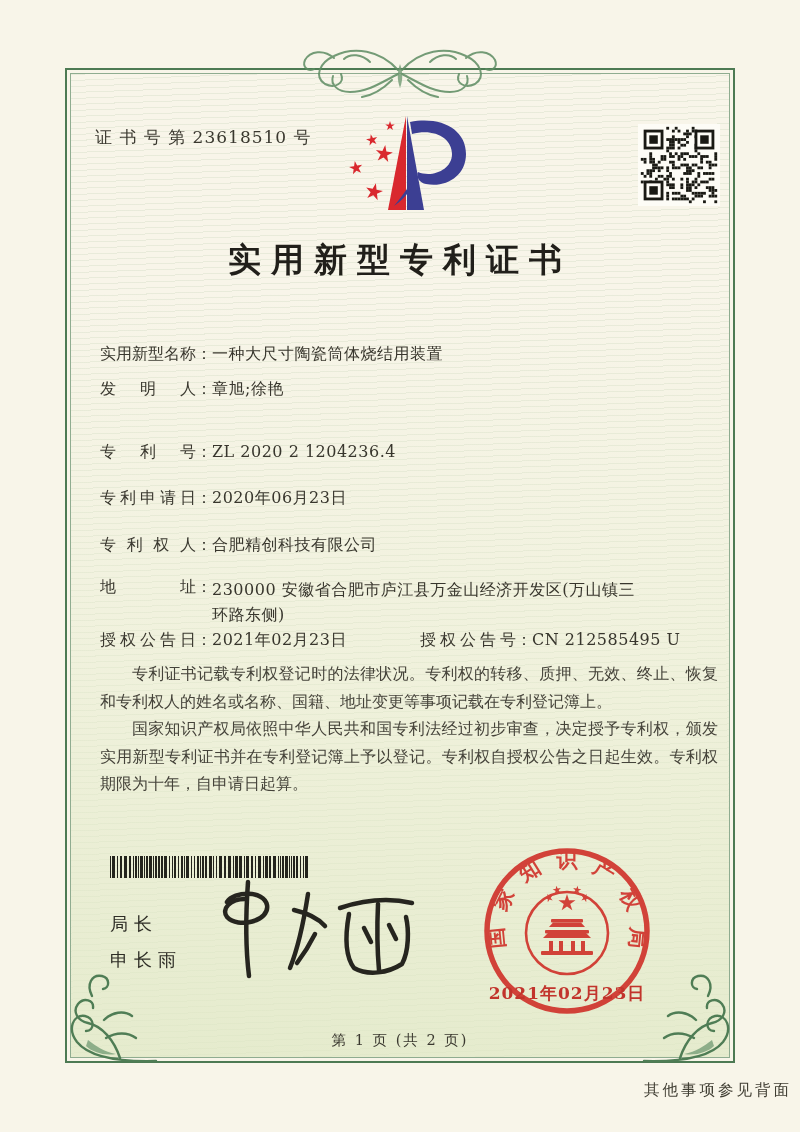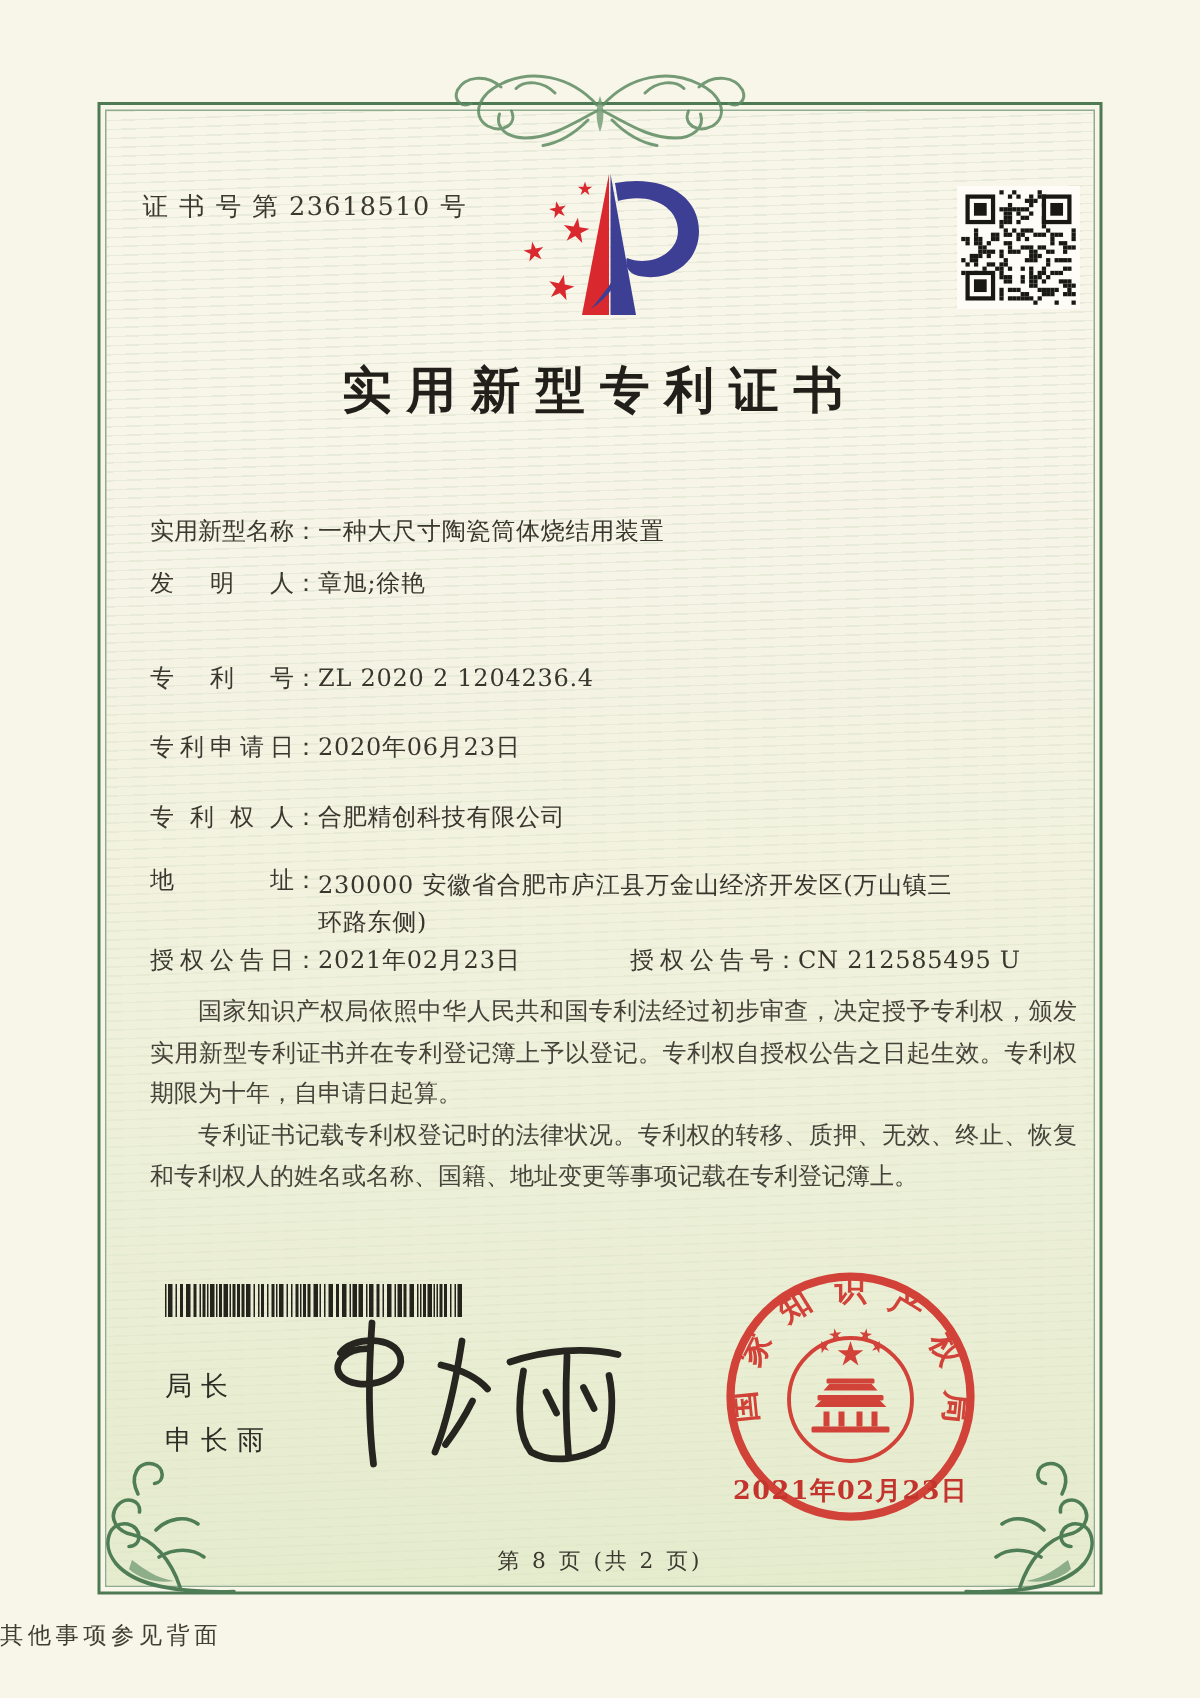--- a/index.html
+++ b/index.html
@@ -55,21 +55,21 @@
   .barcode{position:absolute;left:110px;top:856px;}
   .officer-title{position:absolute;left:110px;top:912px;font-size:18px;letter-spacing:6px;color:#2e2d26;}
   .officer-name{position:absolute;left:110px;top:948px;font-size:18px;letter-spacing:6px;color:#2e2d26;}
   .signature{position:absolute;left:212px;top:872px;}
   .seal{position:absolute;left:479px;top:843px;}
   .seal-date{
     position:absolute;left:482px;top:982px;width:170px;text-align:center;
     font-size:17px;font-weight:bold;color:#c2342c;letter-spacing:1px;
   }
   .page-num{position:absolute;left:65px;top:1031px;width:670px;text-align:center;font-size:14.5px;color:#3a382f;letter-spacing:2px;}
-  .back-note{position:absolute;left:0;top:1080px;width:792px;text-align:left;font-size:15.5px;color:#403e33;letter-spacing:3px;}
+  .back-note{position:absolute;left:0;top:1080px;width:792px;text-align:right;font-size:15.5px;color:#403e33;letter-spacing:3px;}
   .orn-top{position:absolute;left:280px;top:40px;}
   .orn-bl{position:absolute;left:58px;top:968px;}
   .orn-br{position:absolute;left:642px;top:968px;transform:scaleX(-1);}
 </style>
 </head>
 <body>
 
 <div class="page">
 
   <div class="frame">
@@ -362,22 +362,22 @@
     <span class="lab">地址</span><span class="colon">：</span><span class="val wrap">230000 安徽省合肥市庐江县万金山经济开发区(万山镇三环路东侧)</span>
   </div>
   <div class="row" style="top:630px">
     <span class="lab">授权公告日</span><span class="colon">：</span><span class="val">2021年02月23日</span>
     <span class="pair2">
       <span class="lab">授权公告号</span><span class="colon">：</span><span class="val">CN 212585495 U</span>
     </span>
   </div>
 
   <div class="body-text">
+    <p>专利证书记载专利权登记时的法律状况。专利权的转移、质押、无效、终止、恢复和专利权人的姓名或名称、国籍、地址变更等事项记载在专利登记簿上。</p>
     <p>国家知识产权局依照中华人民共和国专利法经过初步审查，决定授予专利权，颁发实用新型专利证书并在专利登记簿上予以登记。专利权自授权公告之日起生效。专利权期限为十年，自申请日起算。</p>
-    <p>专利证书记载专利权登记时的法律状况。专利权的转移、质押、无效、终止、恢复和专利权人的姓名或名称、国籍、地址变更等事项记载在专利登记簿上。</p>
   </div>
 
   <svg class="barcode" width="200" height="22" viewBox="0 0 200 22">
       <rect x="0" y="0" width="1" height="22" fill="#24241d"></rect>
       <rect x="2" y="0" width="3" height="22" fill="#24241d"></rect>
       <rect x="7" y="0" width="1" height="22" fill="#24241d"></rect>
       <rect x="10" y="0" width="2" height="22" fill="#24241d"></rect>
       <rect x="14" y="0" width="3" height="22" fill="#24241d"></rect>
       <rect x="19" y="0" width="2" height="22" fill="#24241d"></rect>
       <rect x="23" y="0" width="1" height="22" fill="#24241d"></rect>
@@ -479,16 +479,16 @@
         <rect x="70" y="98" width="4" height="10"></rect>
         <rect x="80" y="98" width="4" height="10"></rect>
         <rect x="92" y="98" width="4" height="10"></rect>
         <rect x="102" y="98" width="4" height="10"></rect>
         <rect x="62" y="108" width="52" height="4" rx="1"></rect>
       </g>
     </g>
   </svg>
   <div class="seal-date">2021年02月23日</div>
 
-  <div class="page-num">第 8 页 (共 2 页)</div>
+  <div class="page-num">第 1 页 (共 2 页)</div>
   <div class="back-note">其他事项参见背面</div>
 
 </div>
 
 </body></html>

